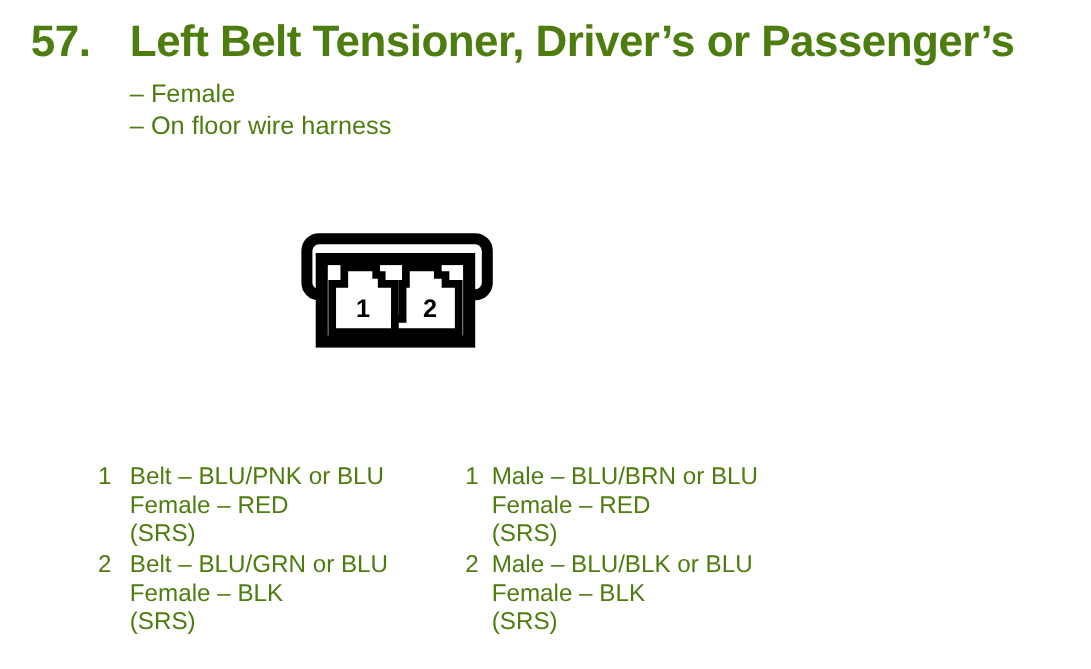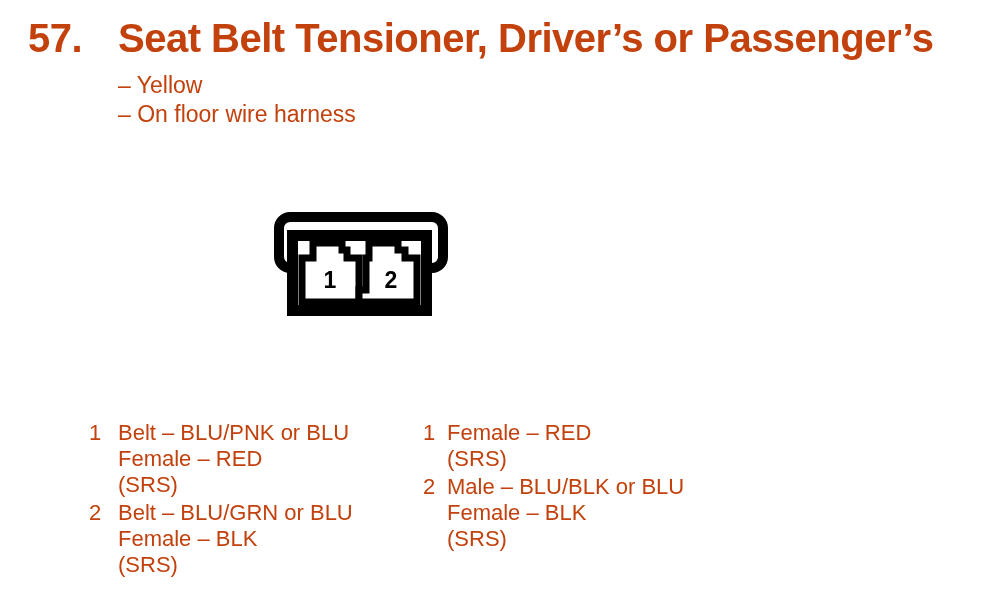--- a/index.html
+++ b/index.html
@@ -5,21 +5,21 @@
   html, body {
     margin: 0;
     padding: 0;
     background: #ffffff;
   }
   .page {
     position: relative;
     width: 992px;
     height: 608px;
     background: #ffffff;
-    color: #c2410c;
+    color: #4d7c0f;
     font-family: "Liberation Sans", "DejaVu Sans", sans-serif;
     overflow: hidden;
   }
   
   .item-number {
     position: absolute;
     left: 28px;
     top: 18px;
     font-size: 40px;
     font-weight: bold;
@@ -91,24 +91,24 @@
   .pin-item-lines {
     white-space: nowrap;
   }
 </style>
 </head>
 <body>
 
 <div class="page">
 
   <div class="item-number">57.</div>
-  <div class="page-title">Seat Belt Tensioner, Driver’s or Passenger’s</div>
+  <div class="page-title">Left Belt Tensioner, Driver’s or Passenger’s</div>
 
   <div class="bullet-list">
-    <div>– Yellow</div>
+    <div>– Female</div>
     <div>– On floor wire harness</div>
   </div>
 
   <svg class="connector" viewBox="0 0 200 120" xmlns="http://www.w3.org/2000/svg">
 
     <rect x="14" y="12" width="164" height="51" rx="11" fill="#ffffff" stroke="#000000" stroke-width="10"></rect>
 
     <rect x="27.5" y="30.5" width="134" height="75" fill="#ffffff" stroke="#000000" stroke-width="11"></rect>
 
     <path d="M 48,38 H 77 V 45 H 82 V 53 H 94 V 97 H 37 V 53 H 48 Z" fill="#ffffff" stroke="#000000" stroke-width="7" stroke-linejoin="miter"></path>
@@ -134,20 +134,21 @@
         <div>Female – BLK</div>
         <div>(SRS)</div>
       </div>
     </div>
   </div>
 
   <div class="pin-list passenger">
     <div class="pin-item">
       <div class="pin-item-num">1</div>
       <div class="pin-item-lines">
+        <div>Male – BLU/BRN or BLU</div>
         <div>Female – RED</div>
         <div>(SRS)</div>
       </div>
     </div>
     <div class="pin-item">
       <div class="pin-item-num">2</div>
       <div class="pin-item-lines">
         <div>Male – BLU/BLK or BLU</div>
         <div>Female – BLK</div>
         <div>(SRS)</div>

